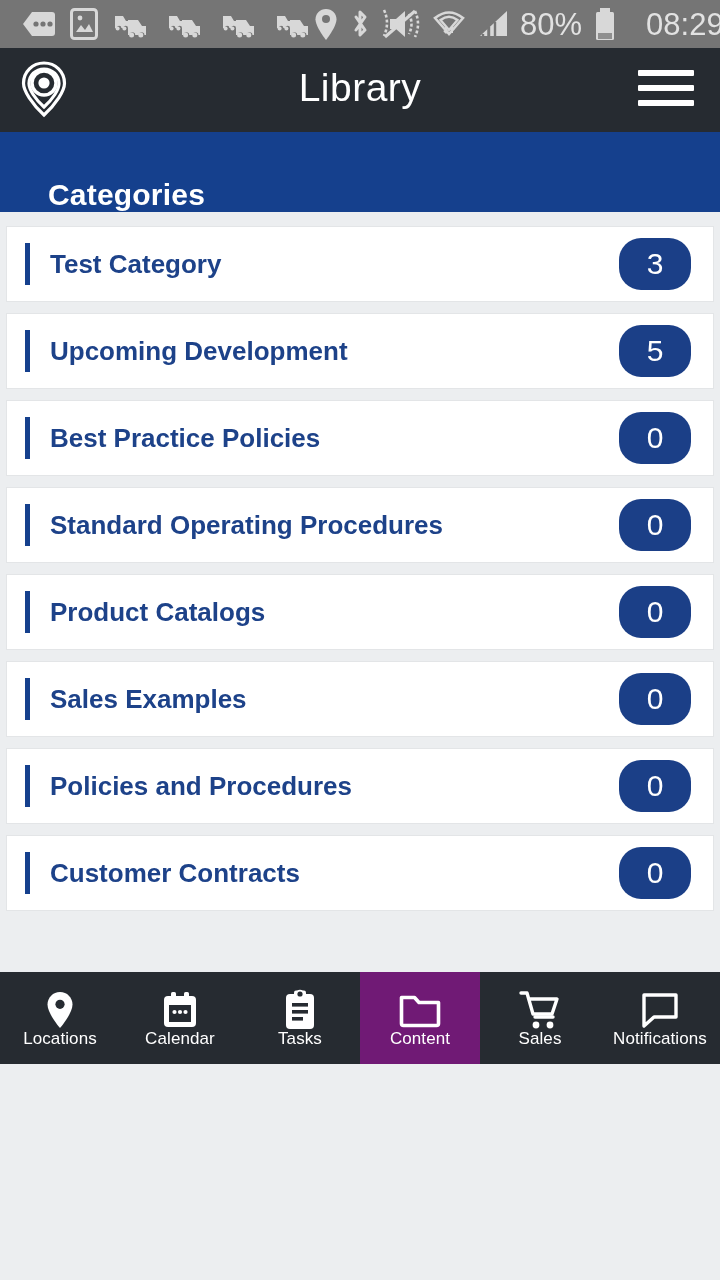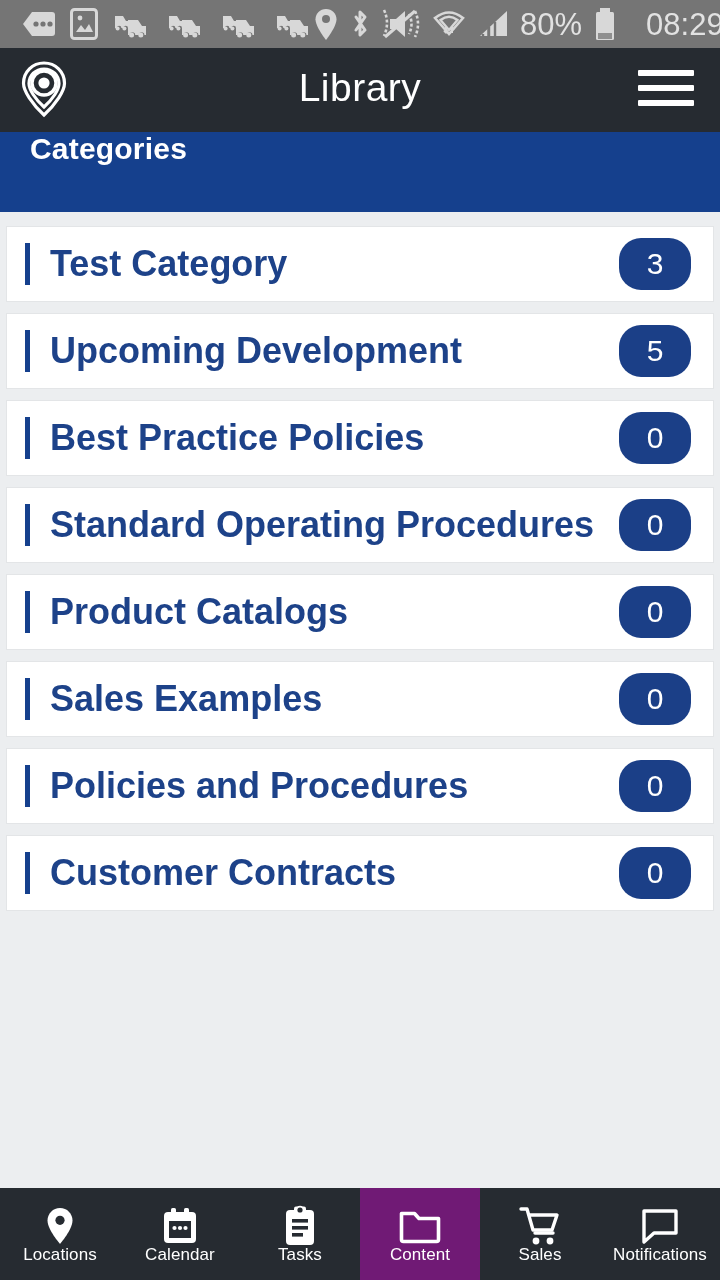--- a/index.html
+++ b/index.html
@@ -4,21 +4,21 @@
 <style>
   * { box-sizing: border-box; margin: 0; padding: 0; }
   html, body {
     width: 720px; height: 1280px;
     font-family: "Liberation Sans", sans-serif;
     background: #eceef0;
     overflow: hidden;
   }
   #app {
     position: relative;
-    width: 720px; height: 1280px;
+    width: 720px; height: 1064px;
     display: flex; flex-direction: column;
     background: #eceef0;
   }
 
   
   .statusbar {
     height: 48px;
     background: #757575;
     display: flex;
     align-items: center;
@@ -70,22 +70,22 @@
   }
   .hamburger span {
     display: block; height: 6px; width: 56px;
     background: #ffffff; border-radius: 1px;
   }
 
   
   .section-header {
     height: 80px;
     background: #15408d;
-    display: flex; align-items: flex-start;
-    padding: 0 30px;
+    display: flex; align-items: flex-end;
+    padding: 0 48px;
     flex: 0 0 80px;
   }
   .section-header .title {
     color: #ffffff;
     font-size: 30px;
     font-weight: bold;
     letter-spacing: 0.2px;
   }
 
   
@@ -107,21 +107,21 @@
   .accent {
     width: 5px;
     align-self: stretch;
     background: #15408d;
     margin: 6px 20px 6px 6px;
     flex: 0 0 5px;
   }
   .card-title {
     flex: 1 1 auto;
     color: #1d4289;
-    font-size: 36px;
+    font-size: 26px;
     font-weight: bold;
     line-height: 1.33;
     letter-spacing: 0px;
     padding-right: 6px;
   }
   .badge {
     flex: 0 0 auto;
     min-width: 72px; height: 52px;
     background: #1b3f87;
     border-radius: 22px;

